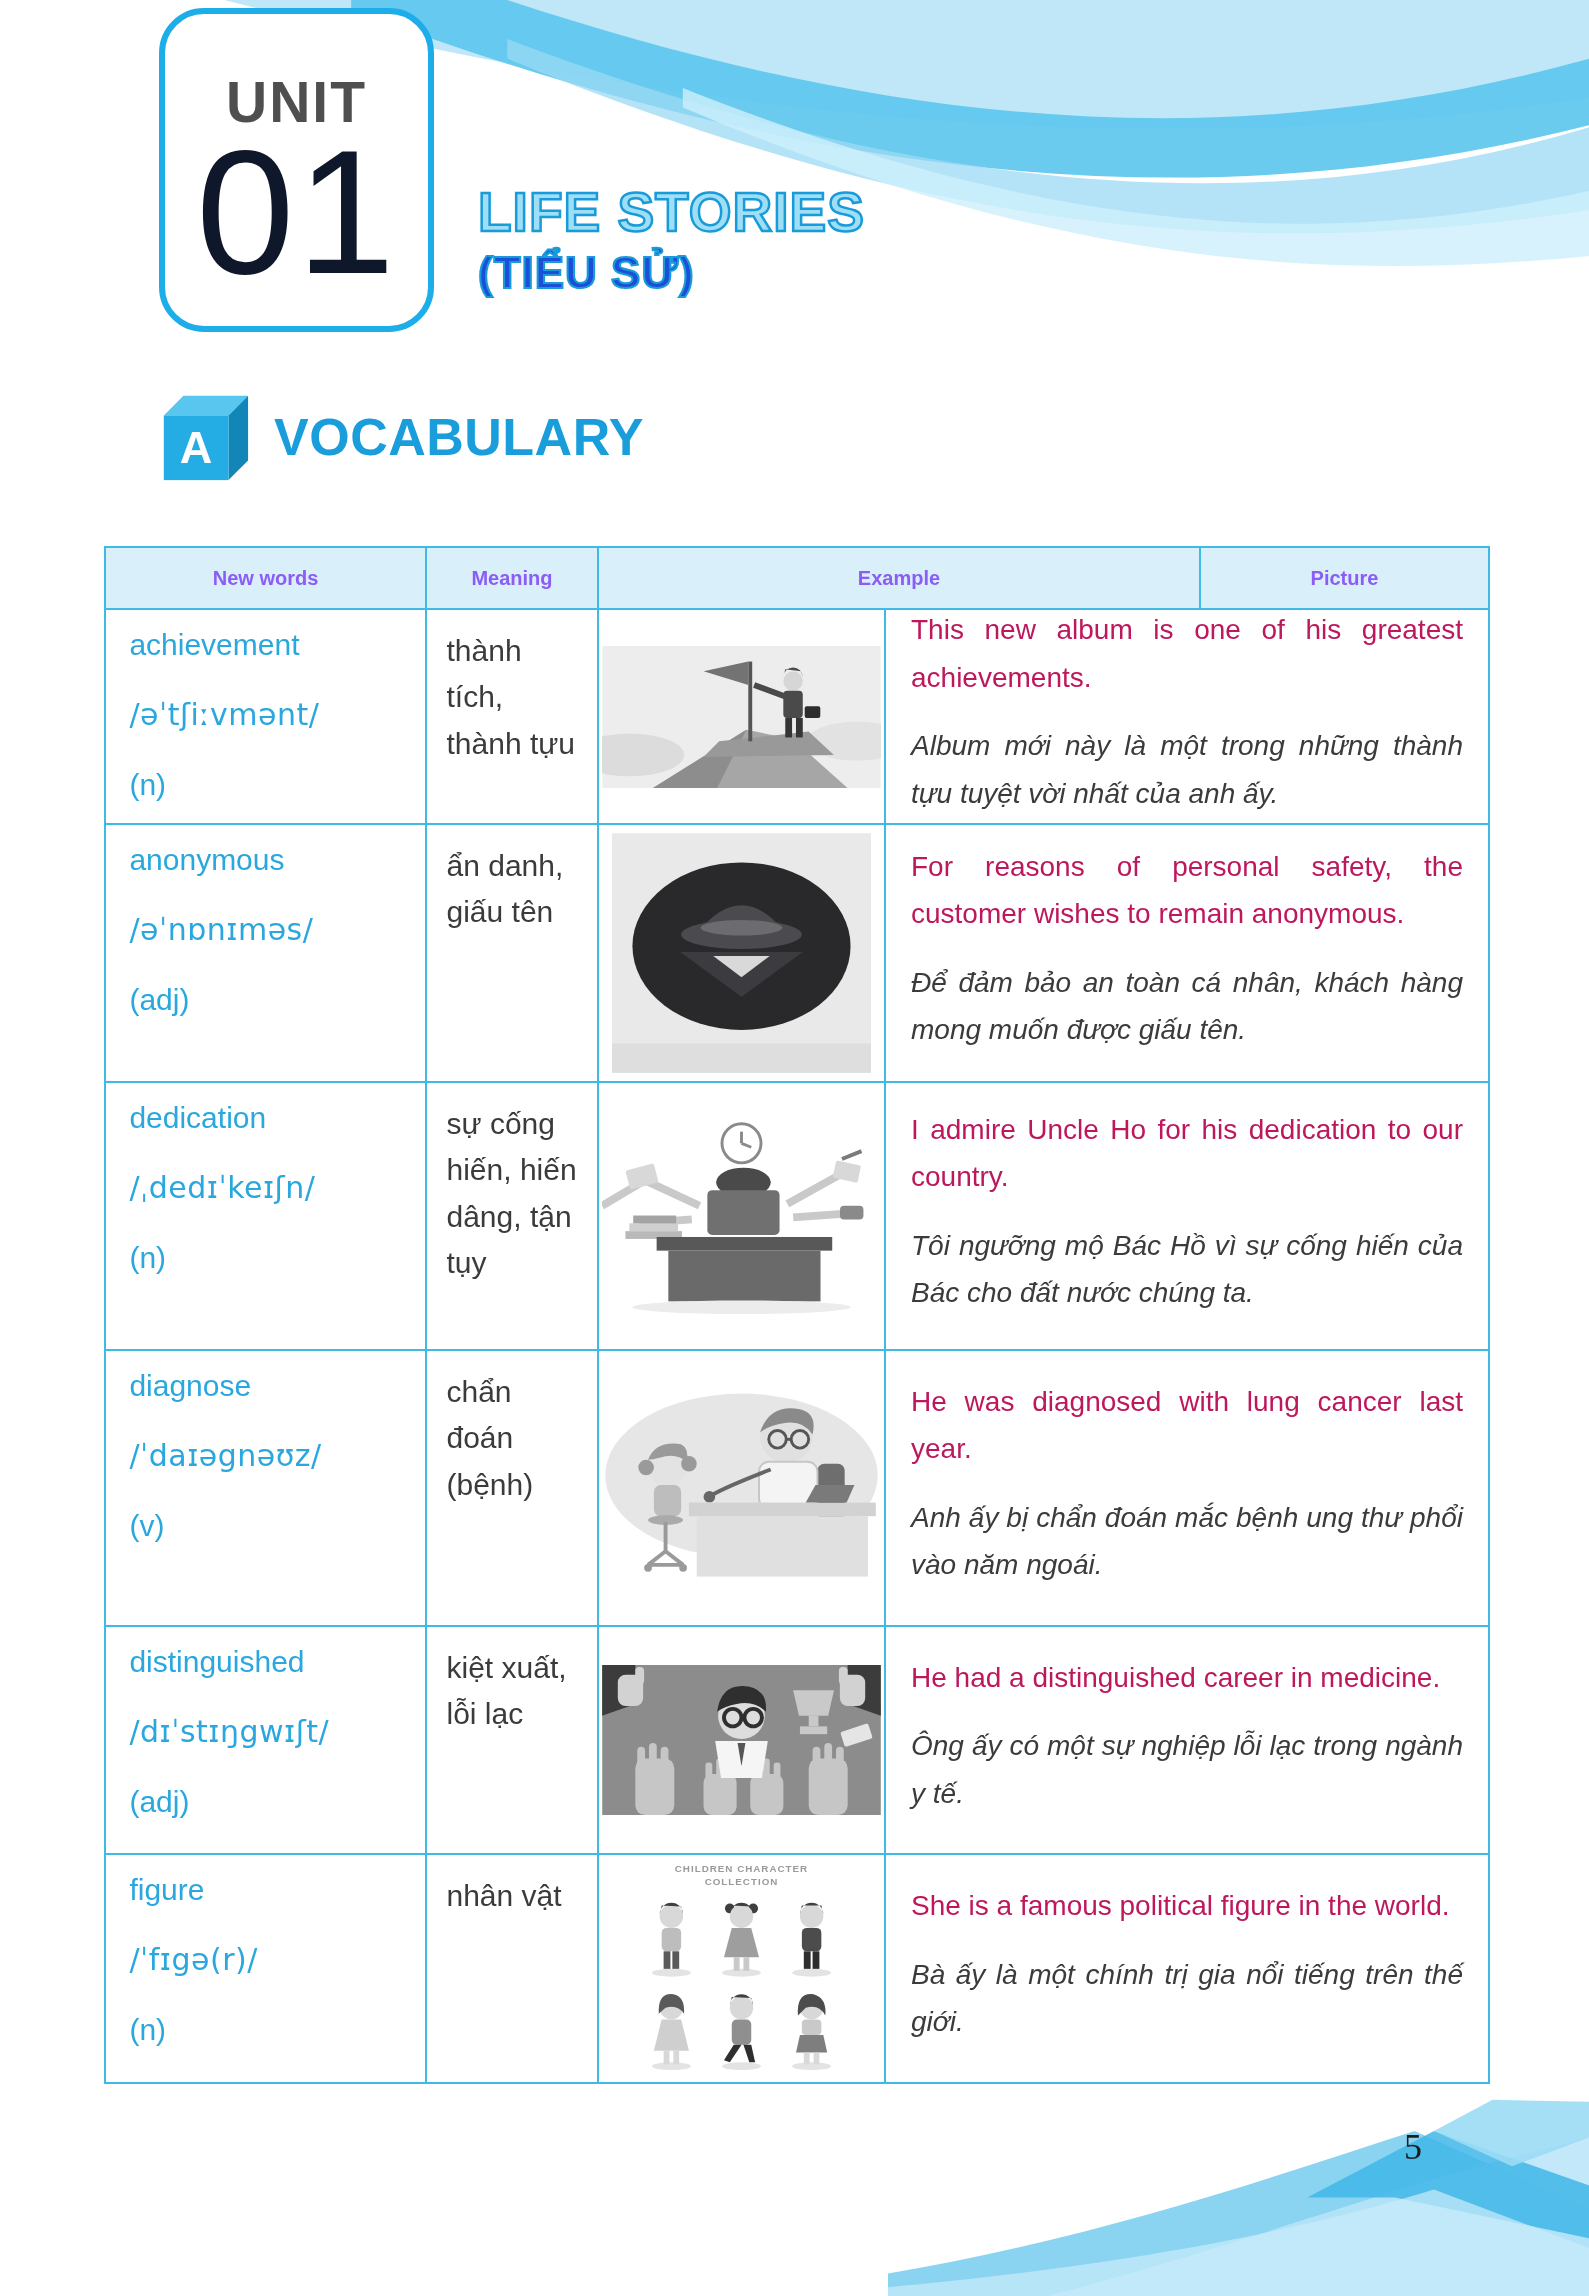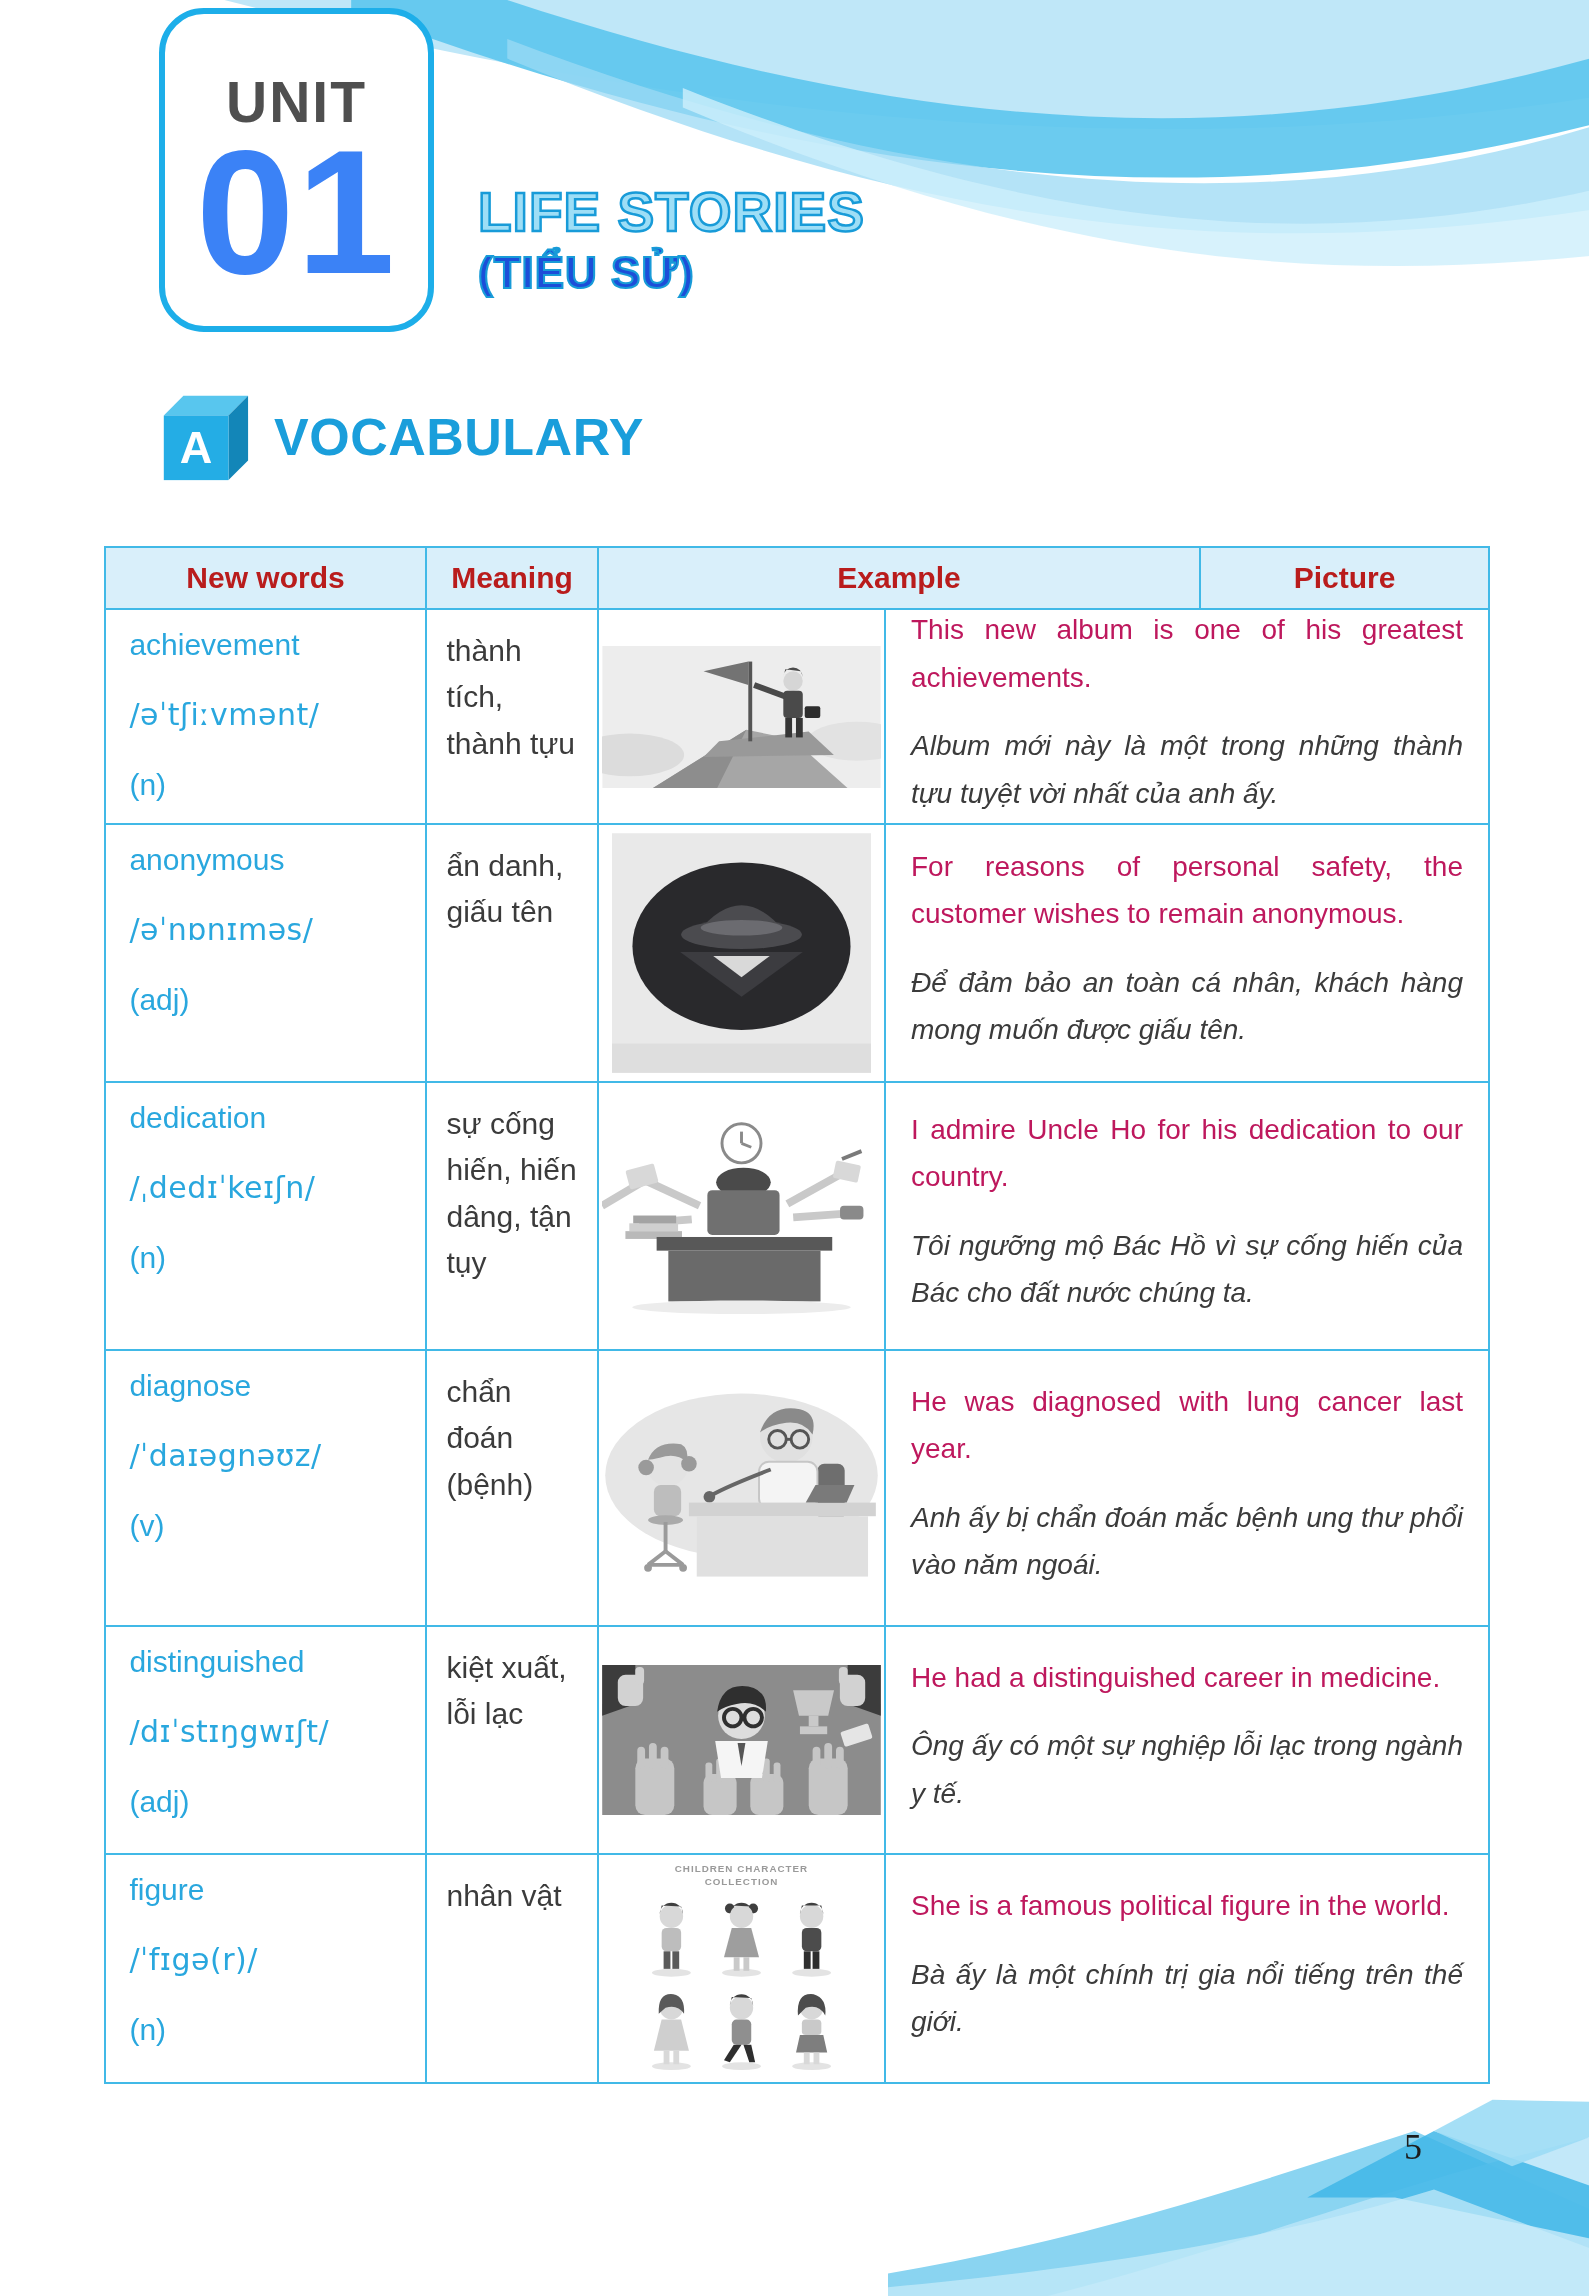--- a/index.html
+++ b/index.html
@@ -11,21 +11,21 @@
   .top-swoosh { position:absolute; left:0; top:0; width:1590px; height:293px; }
   .bottom-swoosh { position:absolute; right:0; bottom:0; width:702px; height:205px; }
   
   .unit-box {
     position:absolute; left:159px; top:7.8px; width:275px; height:324px;
     background:#fff; border:6.8px solid #1daee9; border-radius:45px;
     box-sizing:border-box; display:flex; flex-direction:column; align-items:center;
     justify-content:flex-start; padding-top:60px; z-index:3;
   }
   .unit-label { font-size:57px; font-weight:bold; color:#4f4f4f; letter-spacing:2px; line-height:1; }
-  .unit-number { font-size:177px; font-weight:700; color:#3b82f6; line-height:0.92; letter-spacing:2px; }
+  .unit-number { font-size:177px; font-weight:400; color:#0f172a; line-height:0.92; letter-spacing:2px; }
   
   .title-block { position:absolute; left:478px; top:185px; z-index:3; }
   .big-title {
     font-size:55px; font-weight:900; letter-spacing:1px; line-height:1.0;
     color:#9edef6; -webkit-text-stroke:2.5px #189bd8;
   }
   .sub-title {
     font-size:44px; font-weight:900; letter-spacing:1px; margin-top:7.8px;
     color:#1d4ed8; -webkit-text-stroke:2.1px #189bd8;
   }
@@ -38,21 +38,21 @@
     position:absolute; left:104px; top:546px; width:1386px;
     border:2.9px solid #41b9e7; box-sizing:border-box; background:#fff; z-index:2;
   }
   .trow { display:flex; border-bottom:2px solid #41b9e7; }
   .trow:last-child { border-bottom:none; }
   .cell { box-sizing:border-box; border-right:2px solid #41b9e7; overflow:hidden; }
   .cell:last-child { border-right:none; }
   .c1 { width:321px; } .c2 { width:172px; } .c3 { width:287px; } .c4 { flex:1; }
   .hrow { height:60px; background:#d9effa; }
   .hcell { display:flex; align-items:center; justify-content:center;
-    font-size:30px; font-weight:bold; color:#b91c1c; }
+    font-size:20px; font-weight:bold; color:#8b5cf6; }
   .r1 { height:213px; } .r2 { height:256px; } .r3 { height:266px; }
   .r4 { height:274px; } .r5 { height:226px; } .r6 { height:227px; }
   .word-cell { padding:19.5px 7.8px 0 23.4px; color:#29a7de; font-size:30px; }
   .word-cell div { line-height:1; margin-bottom:40px; }
   .phon { font-family:"DejaVu Sans",sans-serif; letter-spacing:0.5px; }
   .mean-cell { padding:17.6px 11.7px 0 19.5px; color:#3b3b3b; font-size:30px; line-height:1.55; }
   .pic-cell { display:flex; flex-direction:column; align-items:center; justify-content:center; padding:5.9px; }
   .ex-cell { padding:7.8px 25px; display:flex; flex-direction:column; justify-content:center; }
   .ex-en { color:#be185d; font-size:28px; line-height:1.7; text-align:justify; margin:5.9px 0; }
   .ex-vi { color:#3b3b3b; font-size:28px; font-style:italic; line-height:1.7; text-align:justify; margin:15px 0; }

